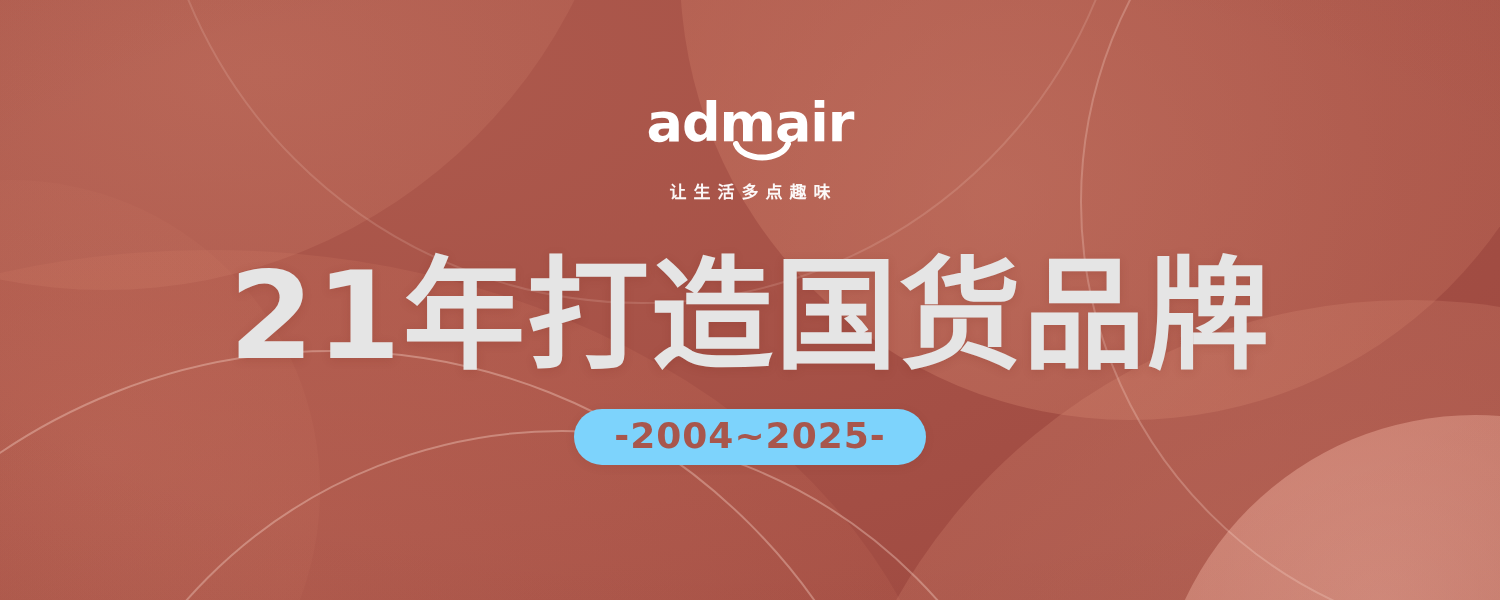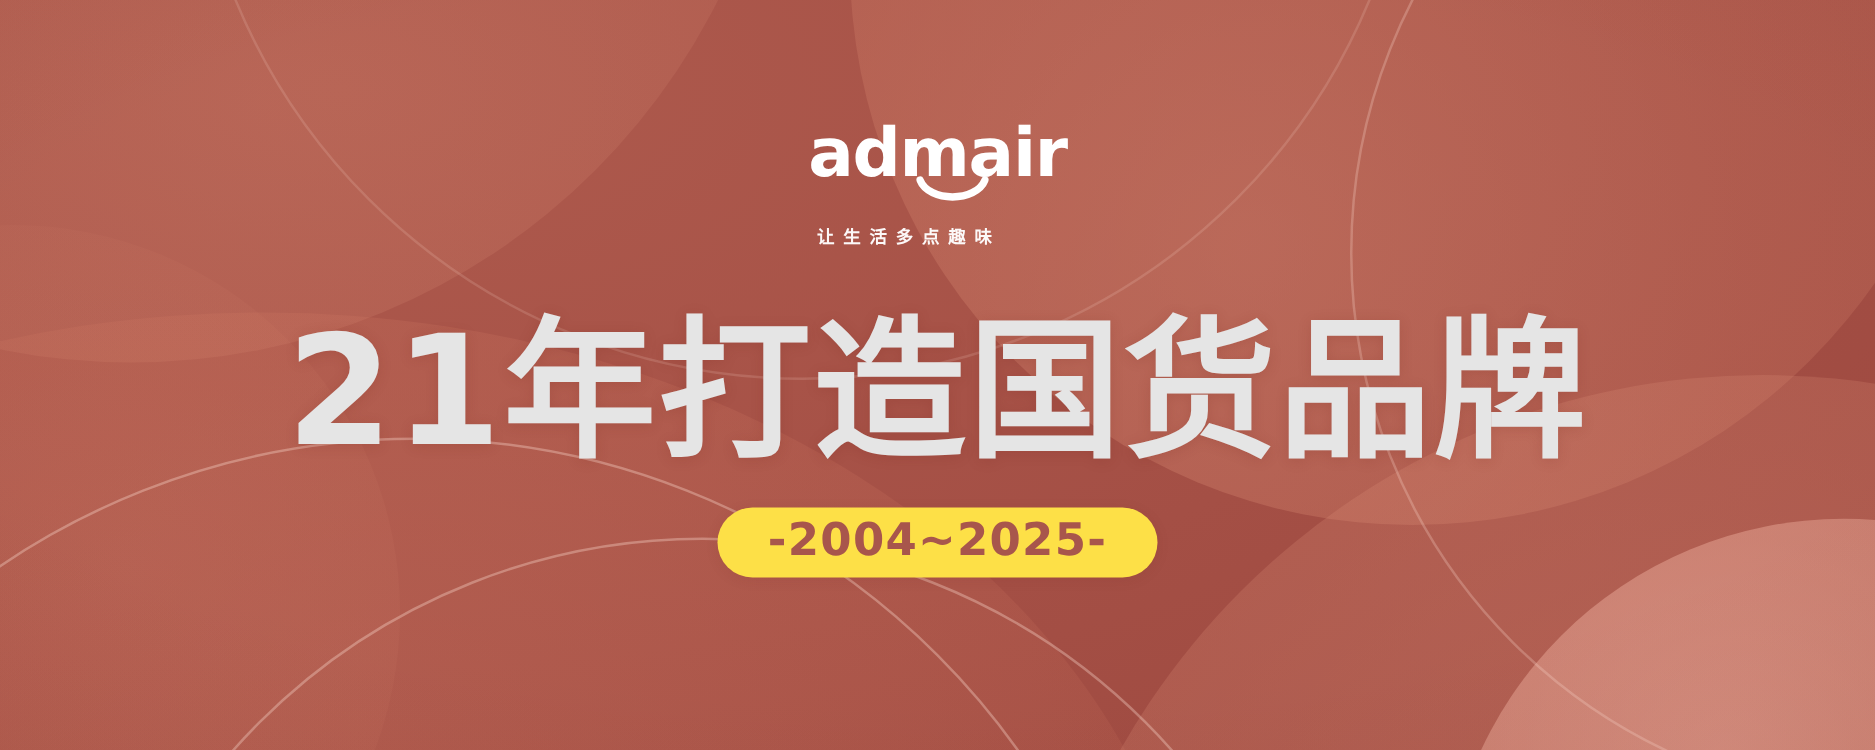--- a/index.html
+++ b/index.html
@@ -91,21 +91,21 @@
     display: flex;
     flex-direction: column;
     align-items: center;
   }
 
   
   .logo-block {
     margin-top: 96px;
     display: flex;
     flex-direction: column;
-    align-items: flex-start;
+    align-items: center;
   }
   .logo-row {
     display: flex;
     align-items: flex-end;
     position: relative;
   }
   .wordmark {
     position: relative;
     color: #ffffff;
     font-family: "DejaVu Sans", "Liberation Sans", sans-serif;
@@ -128,21 +128,21 @@
     font-weight: 700;
     letter-spacing: 1px;
     line-height: 1;
     margin-left: 18px;
     margin-bottom: 3px;
   }
   .tagline {
     margin-top: 34px;
     color: rgba(255,255,255,0.96);
     font-family: Liberation Serif, serif;
-    font-size: 14px;
+    font-size: 17px;
     font-weight: 700;
     letter-spacing: 7px;
     text-indent: 7px;
     line-height: 1;
   }
 
   
   .headline {
     margin-top: 54px;
     color: #e5e5e5;
@@ -151,21 +151,21 @@
     font-weight: 700;
     line-height: 1;
     letter-spacing: 2px;
     white-space: nowrap;
     text-shadow: 0 2px 10px rgba(120,40,30,0.18);
   }
 
   
   .pill {
     margin-top: 32px;
-    background: #fde047;
+    background: #7dd3fc;
     color: #A8564C;
     border-radius: 999px;
     padding: 9px 40px 11px;
     font-family: "DejaVu Sans", "Liberation Sans", sans-serif;
     font-size: 36px;
     font-weight: 700;
     letter-spacing: 1px;
     line-height: 1;
     box-shadow: 0 2px 10px rgba(110,40,30,0.10);
   }

